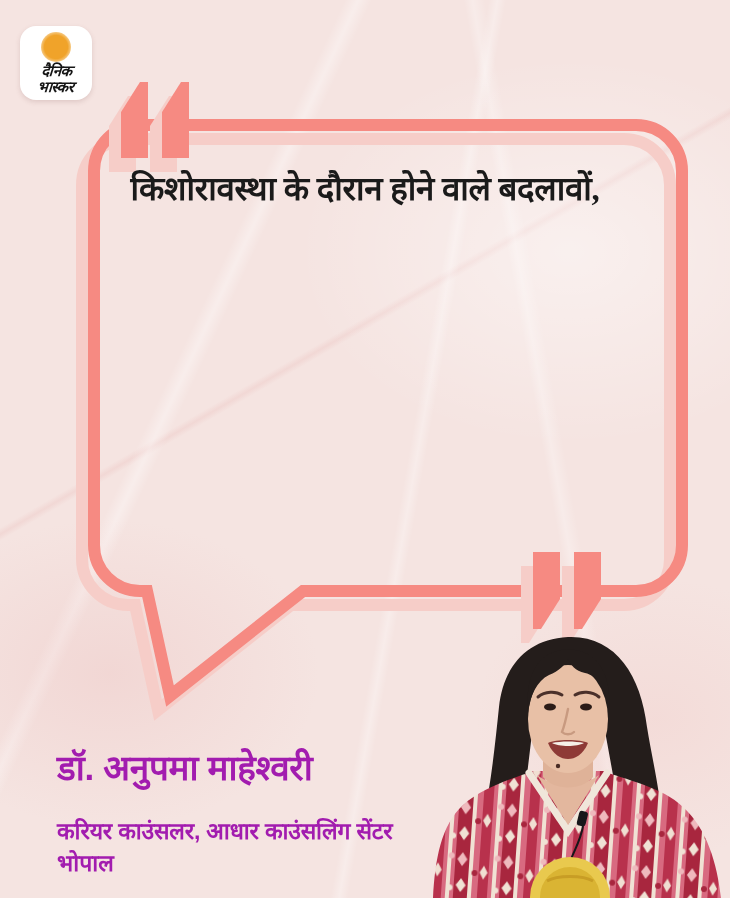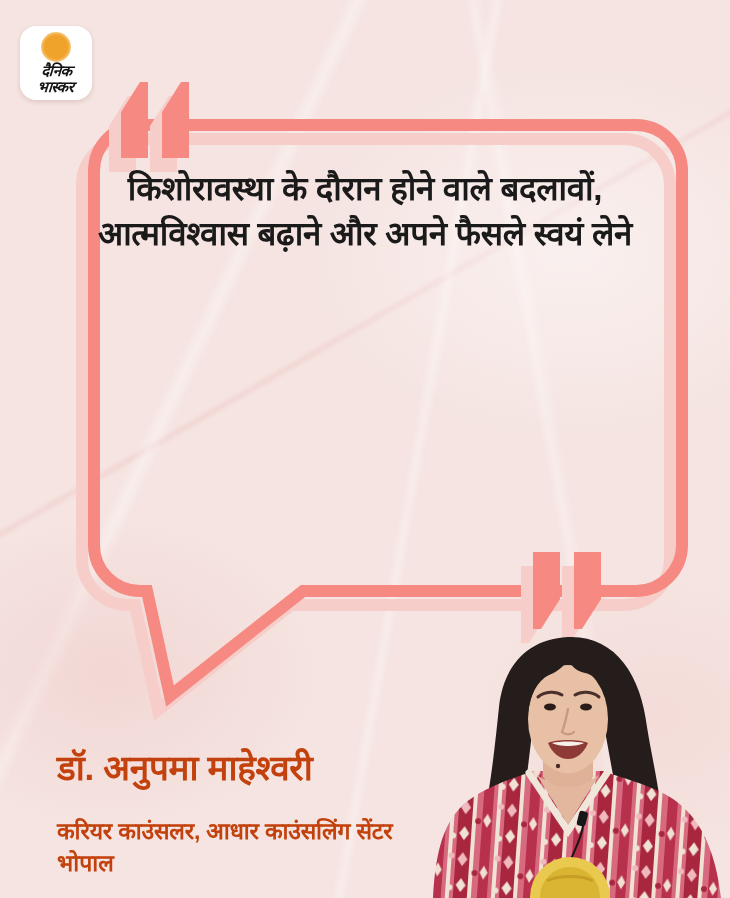--- a/index.html
+++ b/index.html
@@ -60,24 +60,24 @@
     position: absolute;
     left: 65px; top: 167px; width: 600px;
     z-index: 3;
     text-align: center;
     color: #1a1a1a;
     font-weight: 700;
     font-size: 33px;
     line-height: 44.6px;
     letter-spacing: -0.3px;
   }
-  .quote-line { white-space: nowrap; }
+  .quote-line { white-space: nowrap; font-family: Liberation Serif, serif; }
 
   
-  .attribution { position: absolute; left: 57px; top: 743px; z-index: 4; color: #c2410c; }
+  .attribution { position: absolute; left: 57px; top: 743px; z-index: 4; color: #a21caf; }
   .attr-name  { font-size: 35px; font-weight: 800; letter-spacing: -0.3px; }
   .attr-role  { font-size: 23px; font-weight: 600; margin-top: 24px; letter-spacing: -0.2px; }
   .attr-city  { font-size: 23px; font-weight: 600; }
 
   
   .portrait { position: absolute; left: 425px; top: 635px; width: 305px; height: 263px; z-index: 5; }
 </style>
 </head>
 <body>
 
@@ -106,21 +106,20 @@
   </g>
 
   <g transform="translate(533,552)" fill="#f68a82" filter="url(#ds)">
     <path d="M 27,0 L 27,47 L 8,77 L 0,77 L 0,0 Z"></path>
     <path d="M 68,0 L 68,47 L 49,77 L 41,77 L 41,0 Z"></path>
   </g>
 </svg>
 
 <div class="quote-text">
   <div class="quote-line">किशोरावस्था के दौरान होने वाले बदलावों,</div>
-  <div class="quote-line">आत्मविश्वास बढ़ाने और अपने फैसले स्वयं लेने</div>
 </div>
 
 <div class="attribution">
   <div class="attr-name">डॉ. अनुपमा माहेश्वरी</div>
   <div class="attr-role">करियर काउंसलर, आधार काउंसलिंग सेंटर</div>
   <div class="attr-city">भोपाल</div>
 </div>
 
 <svg class="portrait" width="305" height="263" viewBox="0 0 305 263" xmlns="http://www.w3.org/2000/svg">
   <defs>

